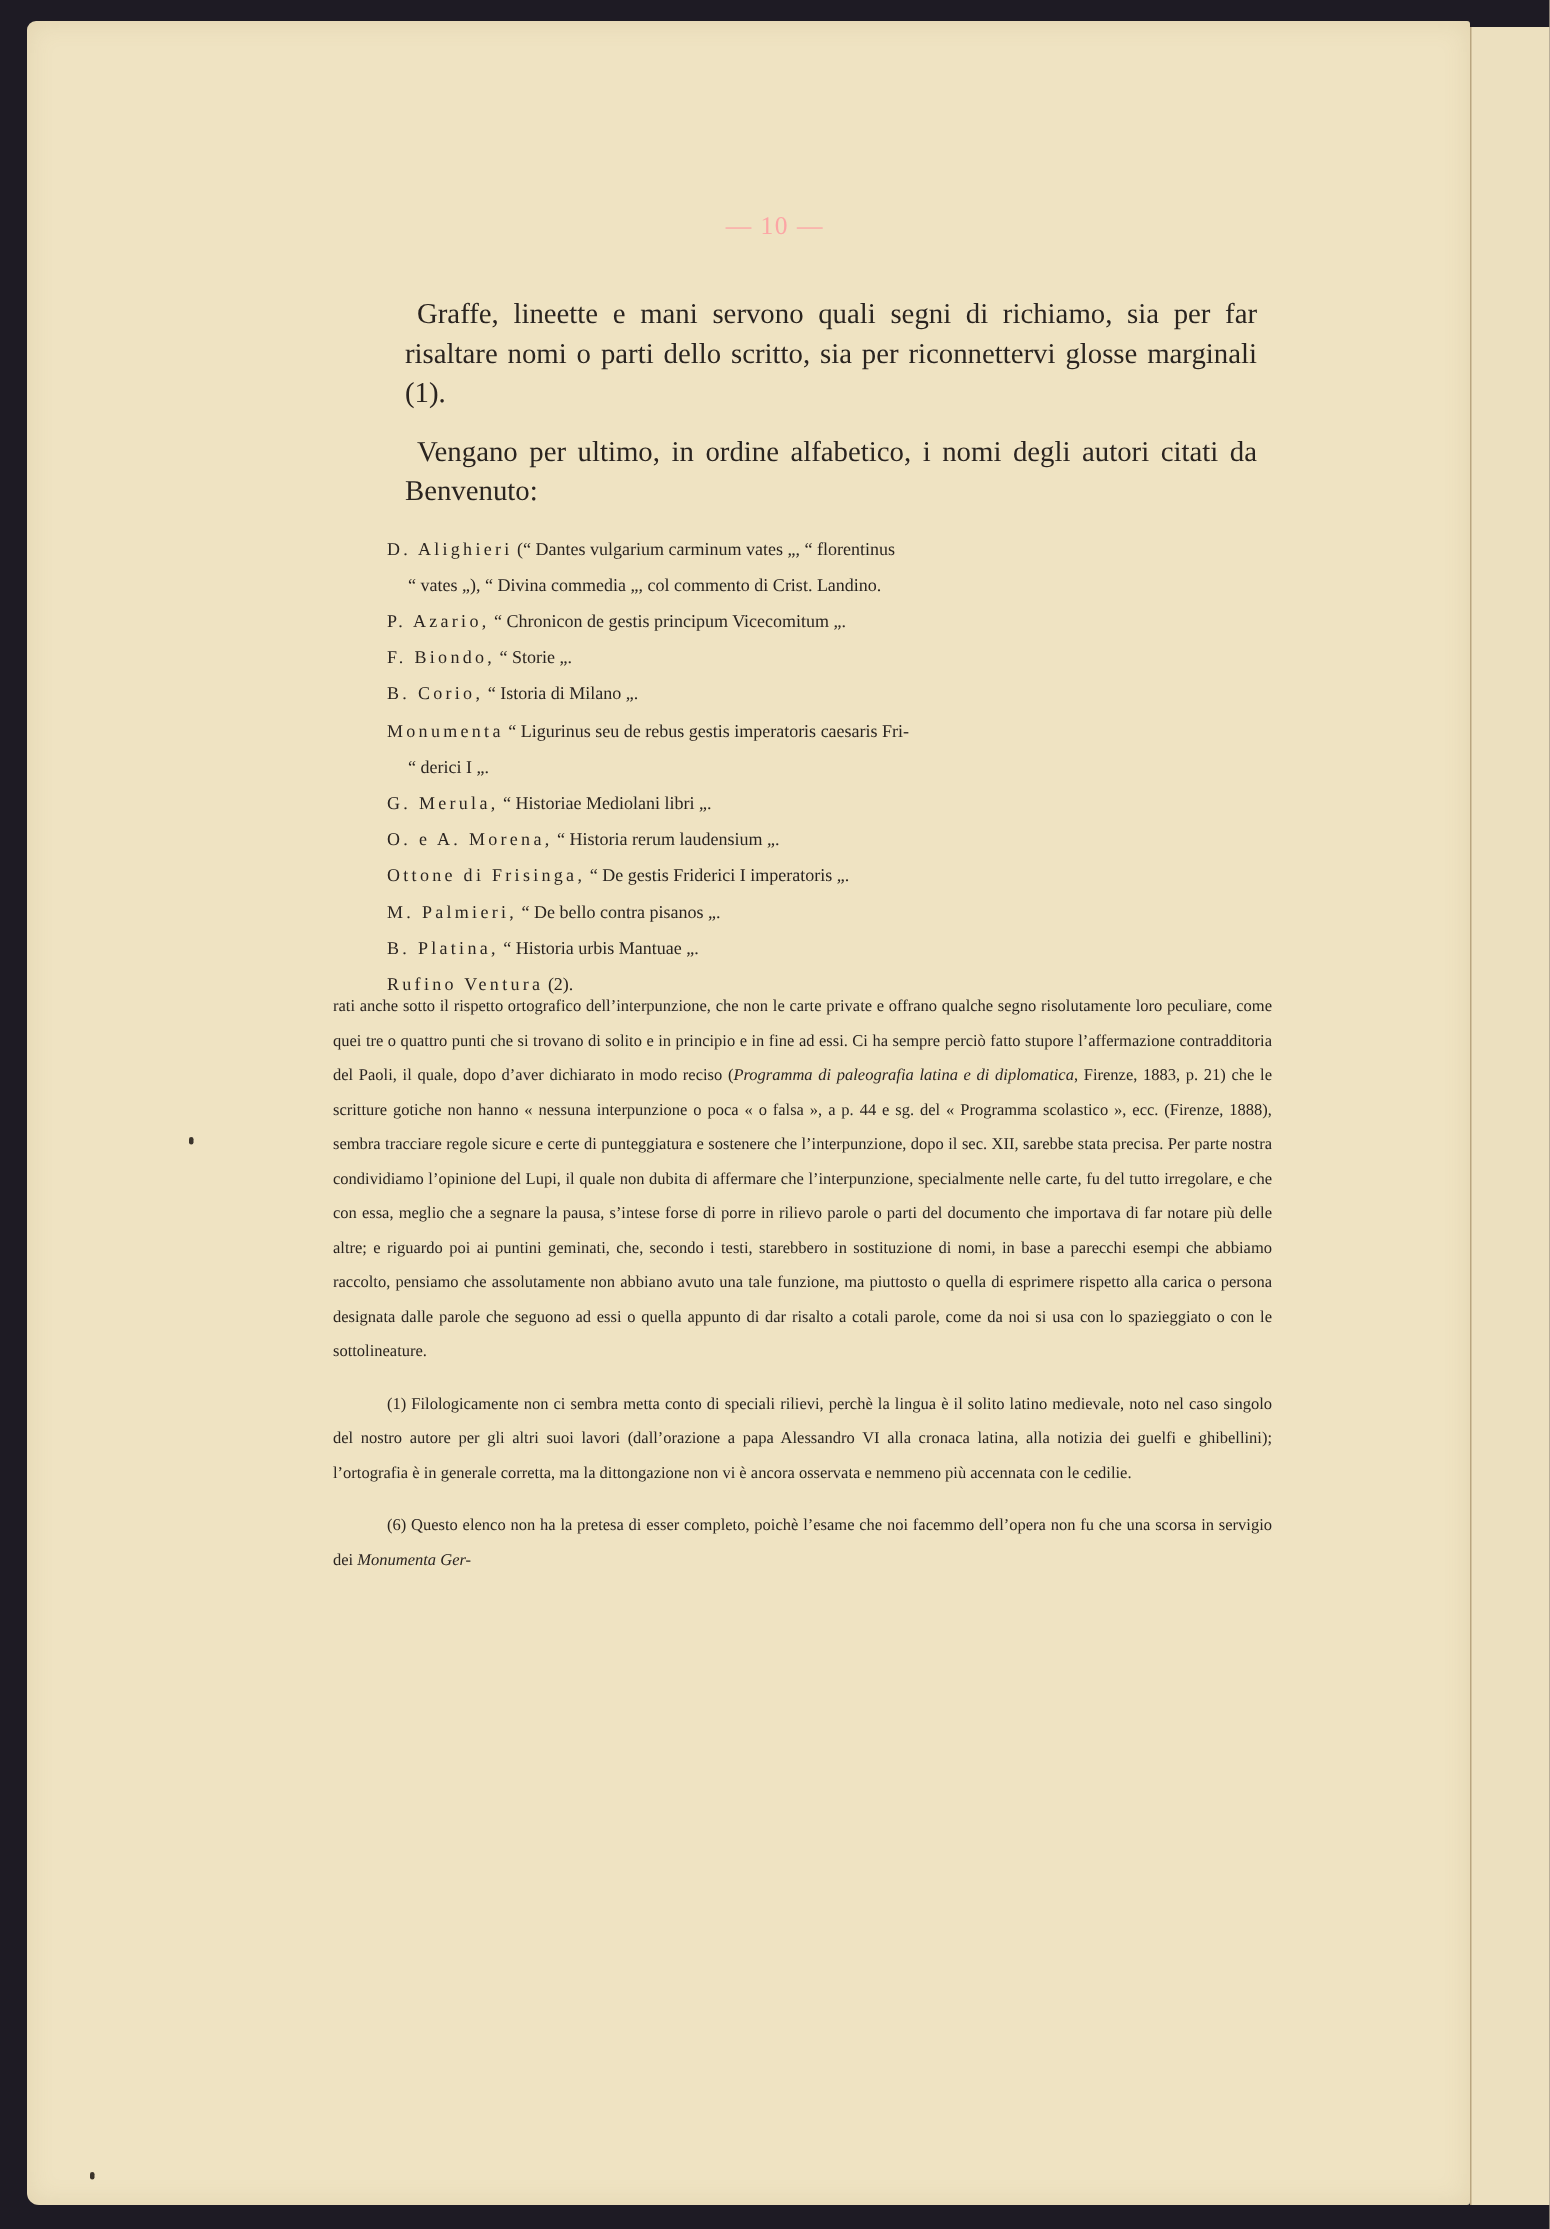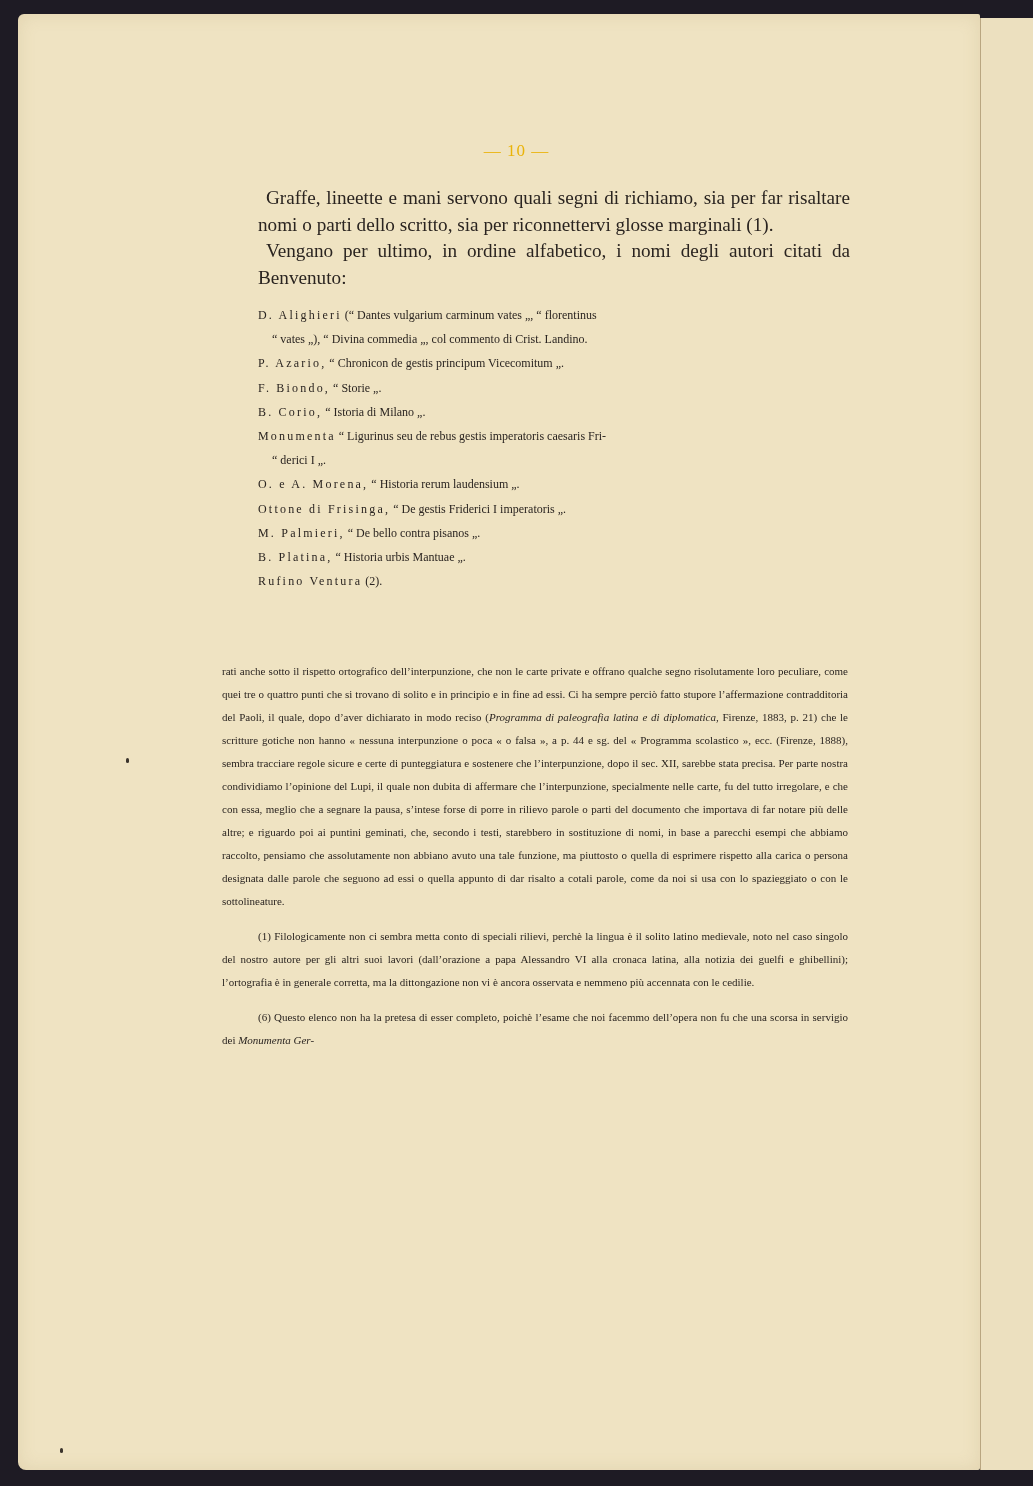--- a/index.html
+++ b/index.html
@@ -16,24 +16,24 @@
     border-radius: 6px 2px 2px 8px;
     box-shadow: inset 0 0 18px rgba(150,120,70,0.15);
   }
   .next-page {
     position: absolute; left: 980px; top: 18px; width: 53px; height: 1452px;
     background: #ece0bf;
     border-left: 1px solid #b9a680;
   }
   .page-number {
     position: absolute; left: 0; width: 100%; top: 141px; text-align: center;
-    font-size: 17px; letter-spacing: 1px; color: #eab308;
+    font-size: 17px; letter-spacing: 1px; color: #fca5a5;
   }
   .main { position: absolute; left: 258px; width: 592px; top: 185px; font-size: 19.2px; line-height: 26.5px; }
-  .main p { margin: 0; text-align: justify; text-align-last: left; }
+  .main p { margin: 12px; text-align: justify; text-align-last: left; }
   .main p.indent { text-indent: 8px; }
   .list { margin: 12px 0 0 0; padding: 0; list-style: none; }
   .list li { margin: 0; line-height: 24.2px; font-size: 12px; }
   .list .author { letter-spacing: 2.2px; }
   .list .cont { display: block; padding-left: 14px; }
   .notes { position: absolute; left: 222px; width: 626px; top: 660px; font-size: 11px; line-height: 23.0px; }
   .notes p { margin: 0; text-align: justify; }
   .notes .fn { text-indent: 36px; margin-top: 12px; }
   .notes i { font-style: italic; }
   .speck { position: absolute; width: 3px; height: 5px; background: #3b342c; border-radius: 2px; }
@@ -48,20 +48,21 @@
 
 <div class="main">
   <p class="indent">Graffe, lineette e mani servono quali segni di richiamo, sia per far risaltare nomi o parti dello scritto, sia per riconnettervi glosse marginali (1).</p>
   <p class="indent">Vengano per ultimo, in ordine alfabetico, i nomi degli autori citati da Benvenuto:</p>
   <ul class="list" id="author-list">
       <li><span class="author">D. Alighieri</span><span> (“ Dantes vulgarium carminum vates „, “ florentinus</span><span class="cont">“ vates „), “ Divina commedia „, col commento di Crist. Landino.</span></li>
       <li><span class="author">P. Azario,</span><span> “ Chronicon de gestis principum Vicecomitum „.</span></li>
       <li><span class="author">F. Biondo,</span><span> “ Storie „.</span></li>
       <li><span class="author">B. Corio,</span><span> “ Istoria di Milano „.</span></li>
       <li><span class="author">Monumenta</span><span> “ Ligurinus seu de rebus gestis imperatoris caesaris Fri-</span><span class="cont">“ derici I „.</span></li>
+      <li><span class="author">G. Merula,</span><span> “ Historiae Mediolani libri „.</span></li>
       <li><span class="author">O. e A. Morena,</span><span> “ Historia rerum laudensium „.</span></li>
       <li><span class="author">Ottone di Frisinga,</span><span> “ De gestis Friderici I imperatoris „.</span></li>
       <li><span class="author">M. Palmieri,</span><span> “ De bello contra pisanos „.</span></li>
       <li><span class="author">B. Platina,</span><span> “ Historia urbis Mantuae „.</span></li>
       <li><span class="author">Rufino Ventura</span><span> (2).</span></li>
     </ul>
 </div>
 
 <div class="notes">
   <p><span>rati anche sotto il rispetto ortografico dell’interpunzione, che non le carte private e offrano qualche segno risolutamente loro peculiare, come quei tre o quattro punti che si trovano di solito e in principio e in fine ad essi. Ci ha sempre perciò fatto stupore l’affermazione contradditoria del Paoli, il quale, dopo d’aver dichiarato in modo reciso (</span><i>Programma di paleografia latina e di diplomatica</i><span>, Firenze, 1883, p. 21) che le scritture gotiche non hanno « nessuna interpunzione o poca « o falsa », a p. 44 e sg. del « Programma scolastico », ecc. (Firenze, 1888), sembra tracciare regole sicure e certe di punteggiatura e sostenere che l’interpunzione, dopo il sec. XII, sarebbe stata precisa. Per parte nostra condividiamo l’opinione del Lupi, il quale non dubita di affermare che l’interpunzione, specialmente nelle carte, fu del tutto irregolare, e che con essa, meglio che a segnare la pausa, s’intese forse di porre in rilievo parole o parti del documento che importava di far notare più delle altre; e riguardo poi ai puntini geminati, che, secondo i testi, starebbero in sostituzione di nomi, in base a parecchi esempi che abbiamo raccolto, pensiamo che assolutamente non abbiano avuto una tale funzione, ma piuttosto o quella di esprimere rispetto alla carica o persona designata dalle parole che seguono ad essi o quella appunto di dar risalto a cotali parole, come da noi si usa con lo spazieggiato o con le sottolineature.</span></p>

